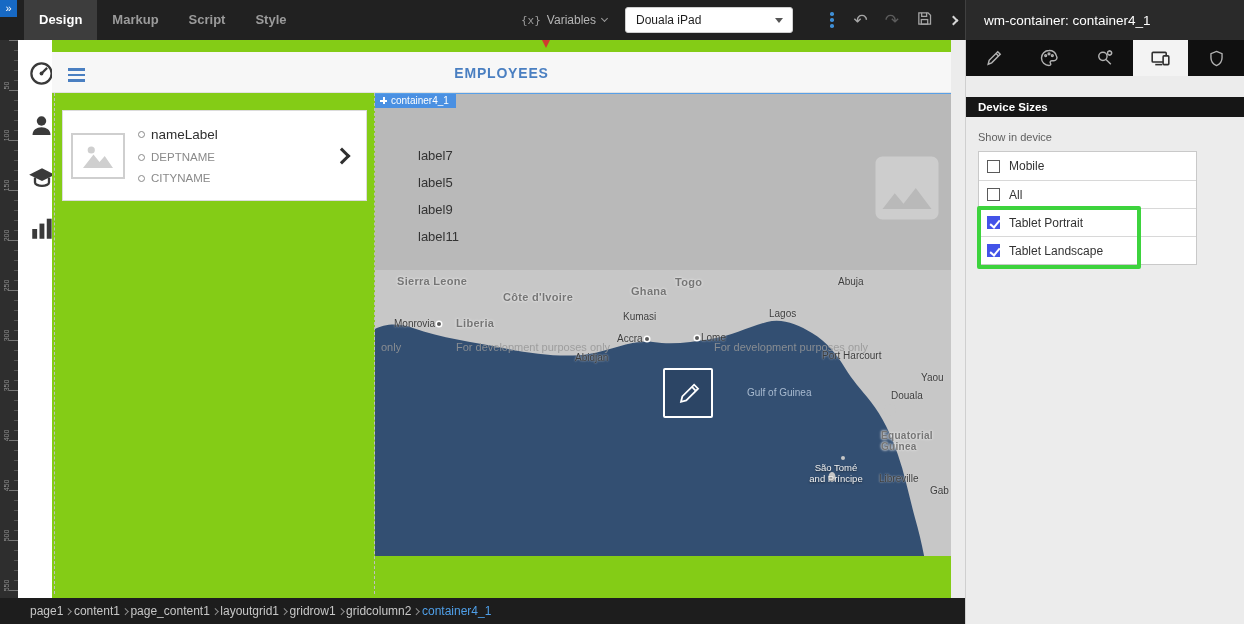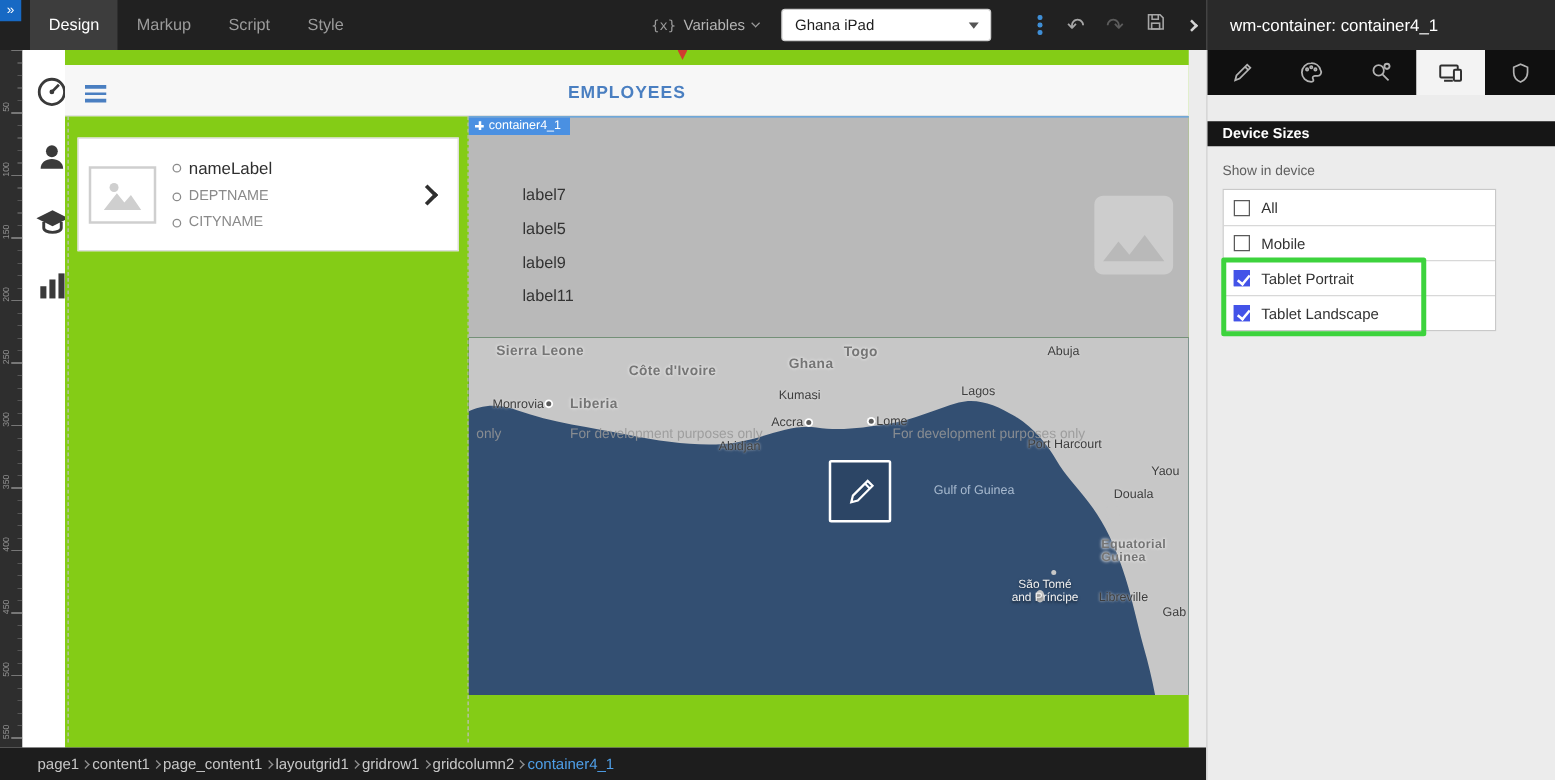--- a/index.html
+++ b/index.html
@@ -5,21 +5,21 @@
   * { box-sizing: border-box; margin: 0; padding: 0; }
   html,body { width:1244px; height:624px; }
   body { font-family: "Liberation Sans", sans-serif; background:#ececec; overflow:hidden; }
   [data-interactable="true"] { cursor:pointer; }
 
   .app { position:relative; width:1244px; height:624px; background:#ececec; overflow:hidden; }
 
   
   .topbar { position:absolute; left:0; top:0; width:965px; height:40px; background:#212121; display:flex; align-items:center; }
   .corner-badge { position:absolute; left:0; top:0; width:17px; height:17px; background:#1769c4; color:#fff; font-size:11px; line-height:16px; text-align:center; z-index:3; }
-  .tb-tabs { display:flex; height:100%; margin-left:24px; }
+  .tb-tabs { display:flex; height:100%; margin-left:24px;font-weight:bold; }
   .tb-tab { padding:0 15px; line-height:40px; font-size:13px; color:#9b9b9b; }
   .tb-tab.active { background:#3d3d3d; color:#fff; }
   .tb-center { margin-left:auto; display:flex; align-items:center; gap:18px; }
   .variables-btn { display:flex; align-items:center; gap:6px; color:#b5b5b5; font-size:12px; }
   .vx { font-family:"DejaVu Sans Mono", monospace; font-size:11px; color:#9b9b9b; }
   .chev-down-sm { display:inline-block; width:5px; height:5px; border-right:1.5px solid #9b9b9b; border-bottom:1.5px solid #9b9b9b; transform:rotate(45deg); margin-top:-3px; }
   .device-select { width:168px; height:26px; background:#fff; border:1px solid #cfcfcf; border-radius:3px; display:flex; align-items:center; padding:0 9px 0 10px; font-size:12px; color:#1d1d1d; }
   .sel-arrow { margin-left:auto; width:0; height:0; border-left:4px solid transparent; border-right:4px solid transparent; border-top:5px solid #555; }
   .tb-icons { display:flex; align-items:center; gap:17px; margin:0 8px 0 16px; }
   .kebab { display:flex; flex-direction:column; gap:2.5px; padding:3px; }
@@ -134,21 +134,21 @@
       <div class="tb-tab" data-interactable="true">Script</div>
       <div class="tb-tab" data-interactable="true">Style</div>
     </div>
     <div class="tb-center" data-interactable="false">
       <div class="variables-btn" data-interactable="true">
         <span class="vx" data-interactable="false">{x}</span>
         <span data-interactable="false">Variables</span>
         <span class="chev-down-sm" data-interactable="false"></span>
       </div>
       <div class="device-select" data-interactable="true">
-        <span data-interactable="false">Ghana iPad</span>
+        <span data-interactable="false">Douala iPad</span>
         <span class="sel-arrow" data-interactable="false"></span>
       </div>
       <div class="tb-icons" data-interactable="false">
         <div class="kebab" data-interactable="true">
             <i></i>
             <i></i>
             <i></i>
           </div>
         <span class="icon-undo" data-interactable="true">↶</span>
         <span class="icon-redo" data-interactable="true">↷</span>
@@ -367,25 +367,25 @@
         </svg>
       </div>
     </div>
 
     <div class="section-header" data-interactable="false">Device Sizes</div>
     <div class="show-label" data-interactable="false">Show in device</div>
 
     <div class="opt-list" data-interactable="false">
       <div class="opt-row" data-interactable="true">
         <span class="cb" data-interactable="true"></span>
-        <span class="opt-label" data-interactable="false">All</span>
+        <span class="opt-label" data-interactable="false">Mobile</span>
       </div>
       <div class="opt-row" data-interactable="true">
         <span class="cb" data-interactable="true"></span>
-        <span class="opt-label" data-interactable="false">Mobile</span>
+        <span class="opt-label" data-interactable="false">All</span>
       </div>
       <div class="opt-row" data-interactable="true">
         <span class="cb checked" data-interactable="true"></span>
         <span class="opt-label" data-interactable="false">Tablet Portrait</span>
       </div>
       <div class="opt-row" data-interactable="true">
         <span class="cb checked" data-interactable="true"></span>
         <span class="opt-label" data-interactable="false">Tablet Landscape</span>
       </div>
       <div class="annotation-highlight" data-interactable="false"></div>

